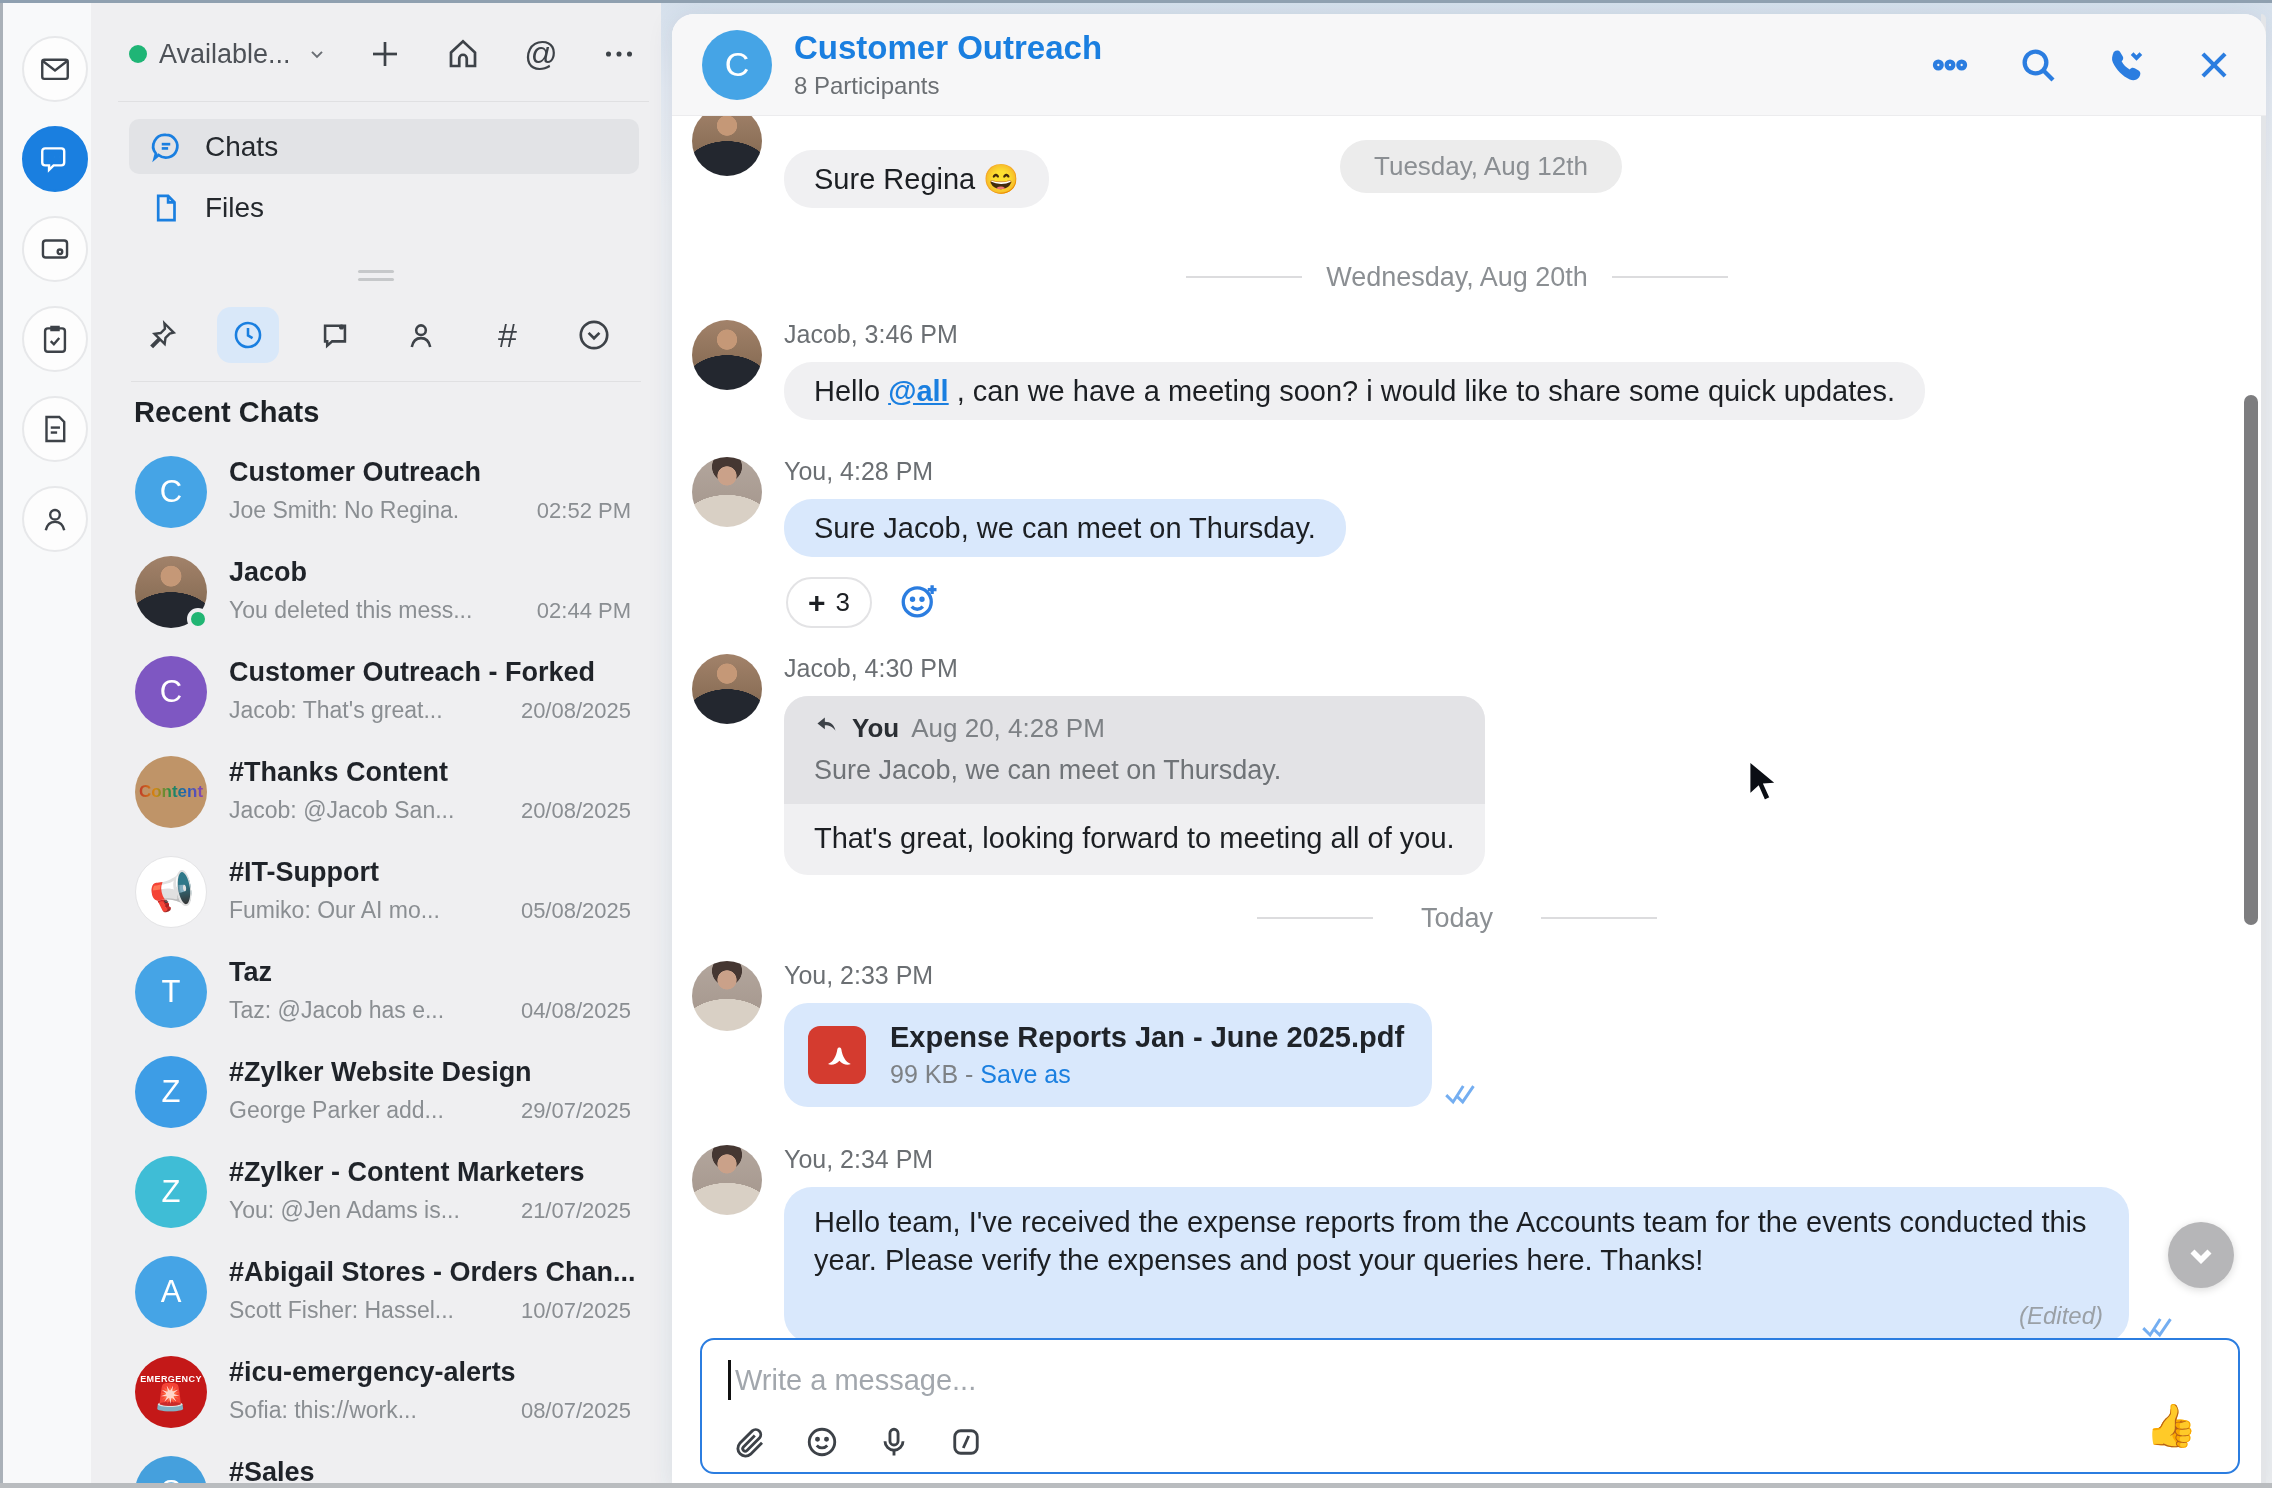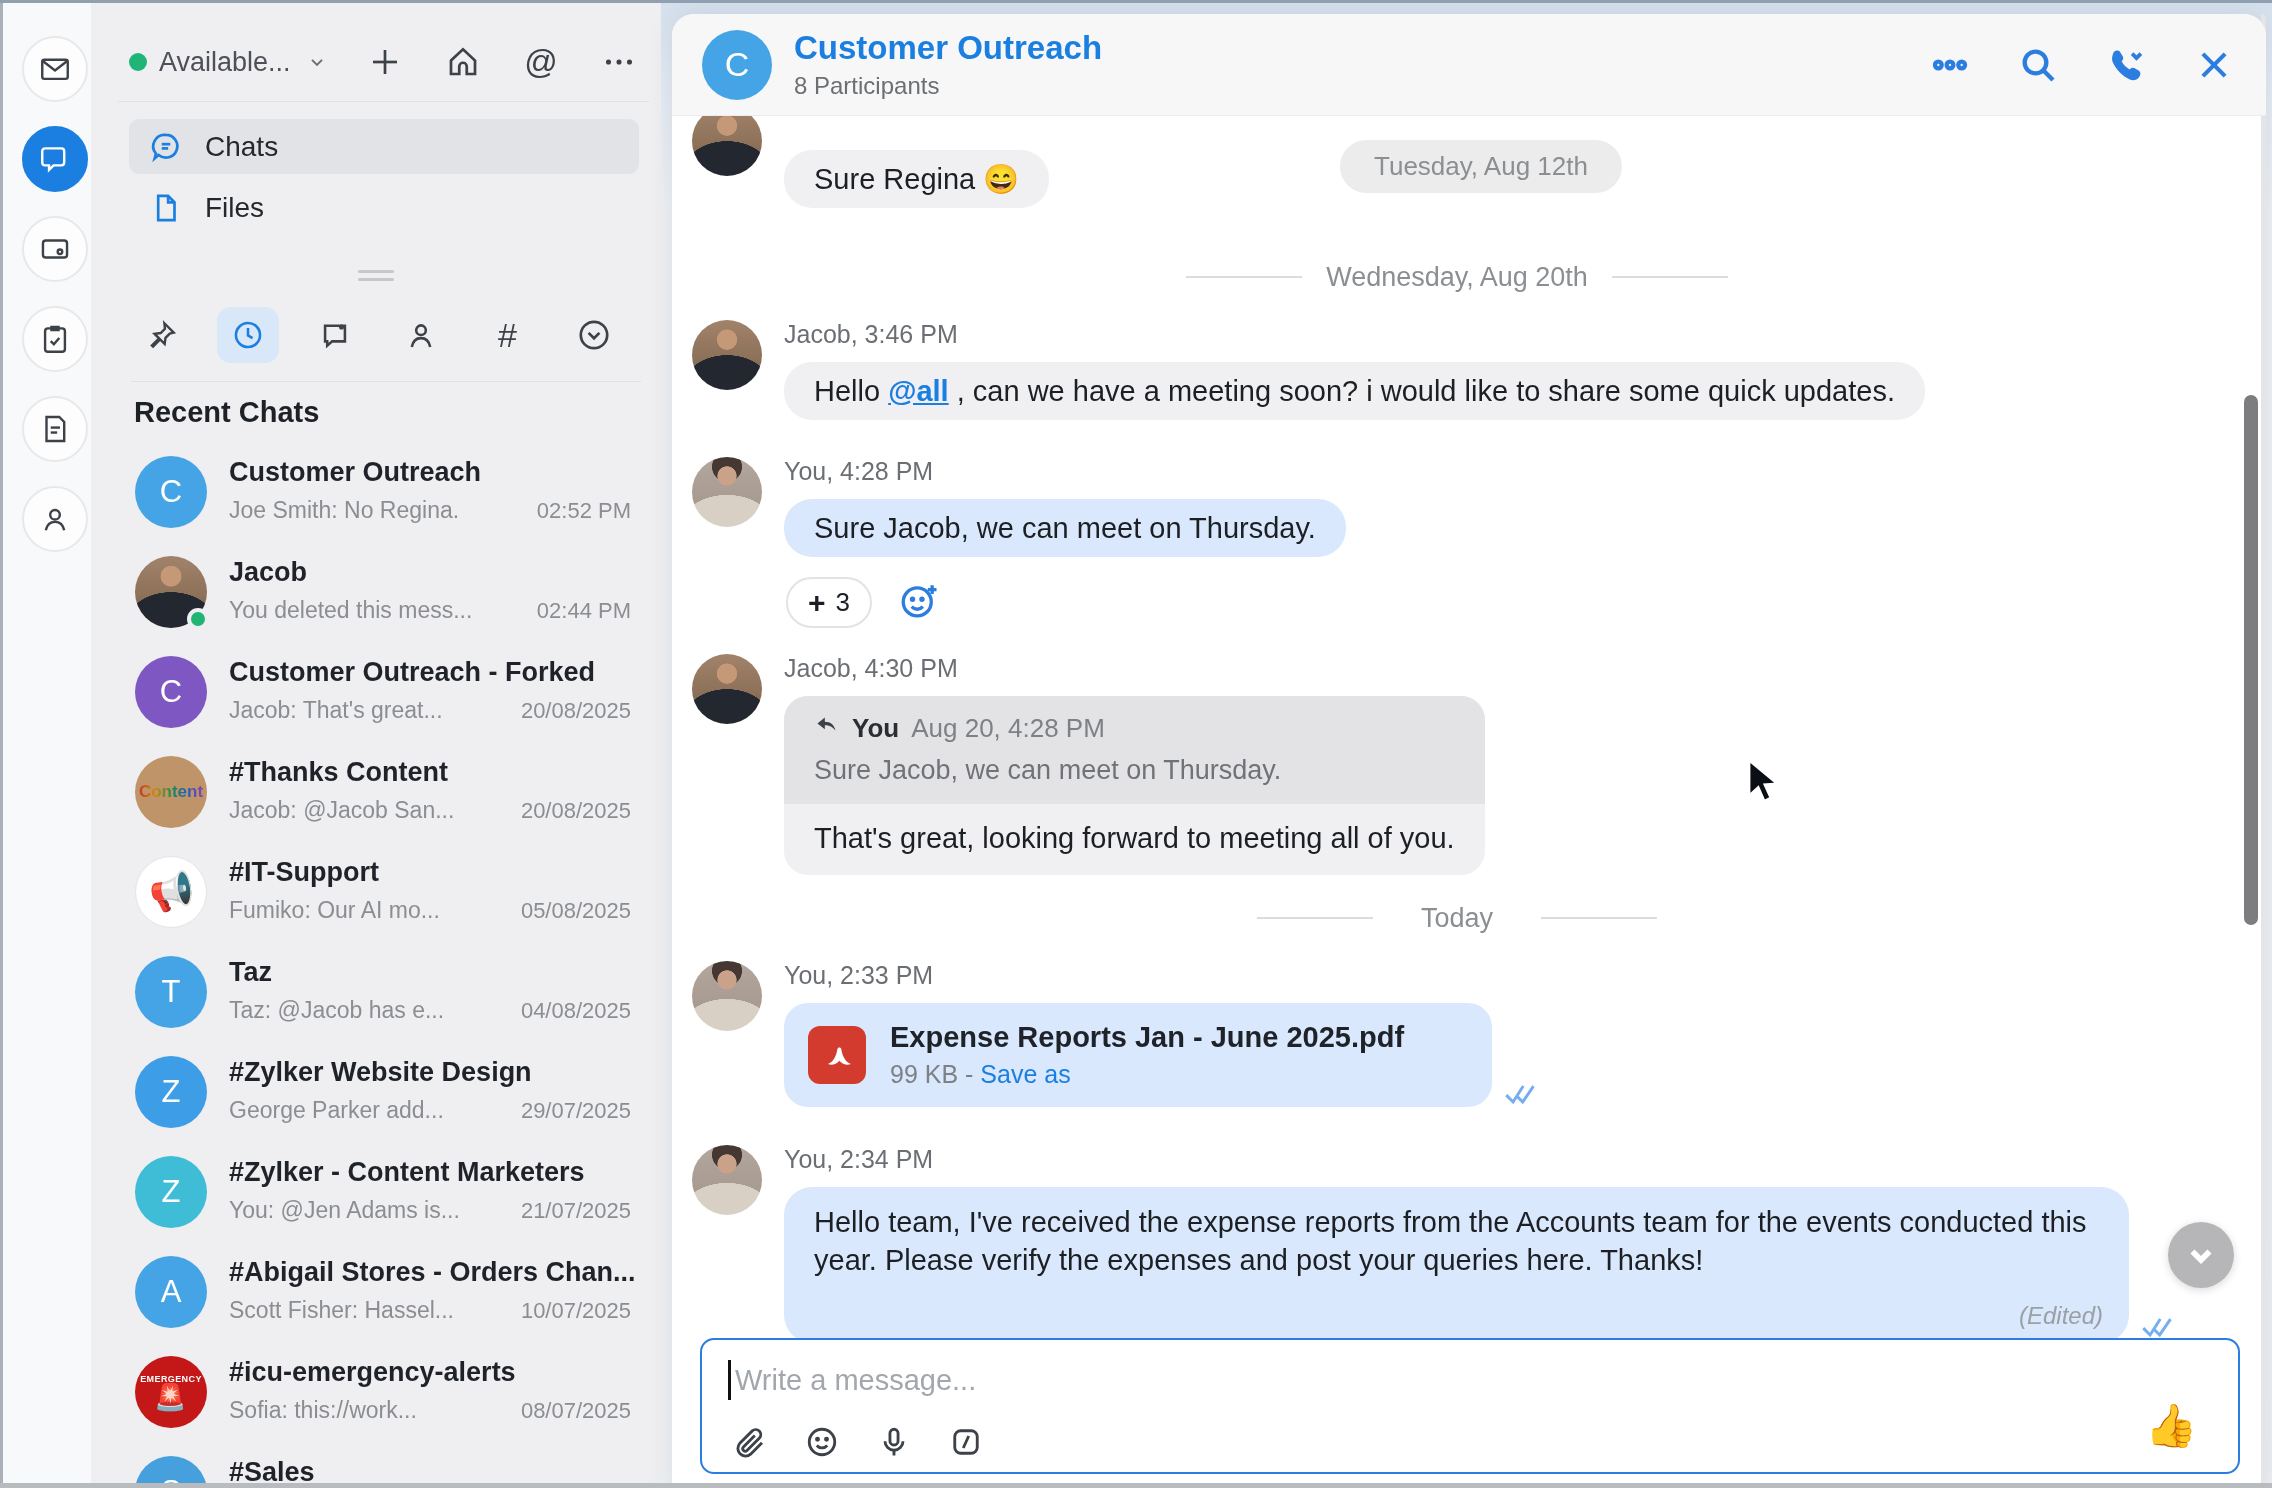--- a/index.html
+++ b/index.html
@@ -14,21 +14,21 @@
   .rail { position:absolute; left:3px; top:0; width:88px; height:1483px; background:#f8f9fa; }
   .rail-btn { position:absolute; left:19px; width:66px; height:66px; border-radius:50%;
     border:2px solid #e7e8ea; background:rgba(255,255,255,.65); display:flex; align-items:center; justify-content:center; }
   .rail-btn svg { stroke:#3d4248; fill:none; stroke-width:1.7; }
   .rail-btn.active { background:#1a7fe0; border-color:#1a7fe0; }
   .rail-btn.active svg { stroke:#fff; }
 
   
   .sidebar { position:absolute; left:91px; top:0; width:570px; height:1483px; background:#efeff1;
     background:linear-gradient(180deg, rgba(239,239,241,0) 0%, #efeff1 90px), #efeff1; }
-  .side-head { position:absolute; left:38px; right:22px; top:40px; height:44px; display:flex; align-items:center; }
+  .side-head { position:absolute; left:38px; right:22px; top:32px; height:44px; display:flex; align-items:center; }
   .status { display:flex; align-items:center; gap:12px; cursor:default; }
   .status-dot { width:18px; height:18px; border-radius:50%; background:#1fb576; }
   .status-label { font-size:27px; color:#4d5157; }
   .chev { margin-left:4px; }
   .head-actions { margin-left:auto; display:flex; align-items:center; gap:38px; }
   .head-actions .hico { color:#3d4248; display:flex; align-items:center; justify-content:center; width:40px; height:40px;}
   .at-glyph { font-size:33px; color:#3d4248; }
   .side-div { position:absolute; left:27px; right:12px; top:101px; height:1px; background:#e0e0e2; }
 
   .nav { position:absolute; left:38px; right:22px; top:119px; }
@@ -131,21 +131,21 @@
   .q-top { background:#e3e3e6; padding:16px 30px 18px; }
   .q-head { display:flex; align-items:center; gap:12px; font-size:26px; }
   .q-sender { font-weight:700; color:#2a2e33; }
   .q-time { color:#7d8185; }
   .q-text { font-size:27px; color:#6f7377; margin-top:10px; }
   .q-main { font-size:29px; color:#1c1f23; padding:18px 30px 20px; }
   .reply-ic svg { fill:#3d4248; }
 
   .m5 { margin-top:19px; }
   .file-bubble { display:inline-flex; align-items:center; gap:24px; background:#d9e8fc; border-radius:24px;
-    padding:18px 88px 18px 24px; margin-top:12px; position:relative;}
+    padding:18px 28px 18px 24px; margin-top:12px; position:relative;}
   .pdf-ic { width:58px; height:58px; border-radius:12px; background:#d43b2f; display:flex; align-items:center; justify-content:center; }
   .file-name { font-size:29px; font-weight:600; color:#1f2329; }
   .file-meta { font-size:25px; color:#7d8185; margin-top:6px; }
   .file-link { color:#1a7fe0; }
   .m5 .receipt { right:-46px; bottom:-4px; }
 
   .m6 { margin-top:38px; }
   .m6 .bubble { padding:16px 30px 64px; line-height:38px; max-width:1345px;}
   .edited { position:absolute; right:26px; bottom:8px; font-size:24px; font-style:italic; color:#9aa0a6; }
   .m6 .receipt { right:-46px; bottom:-6px; }

